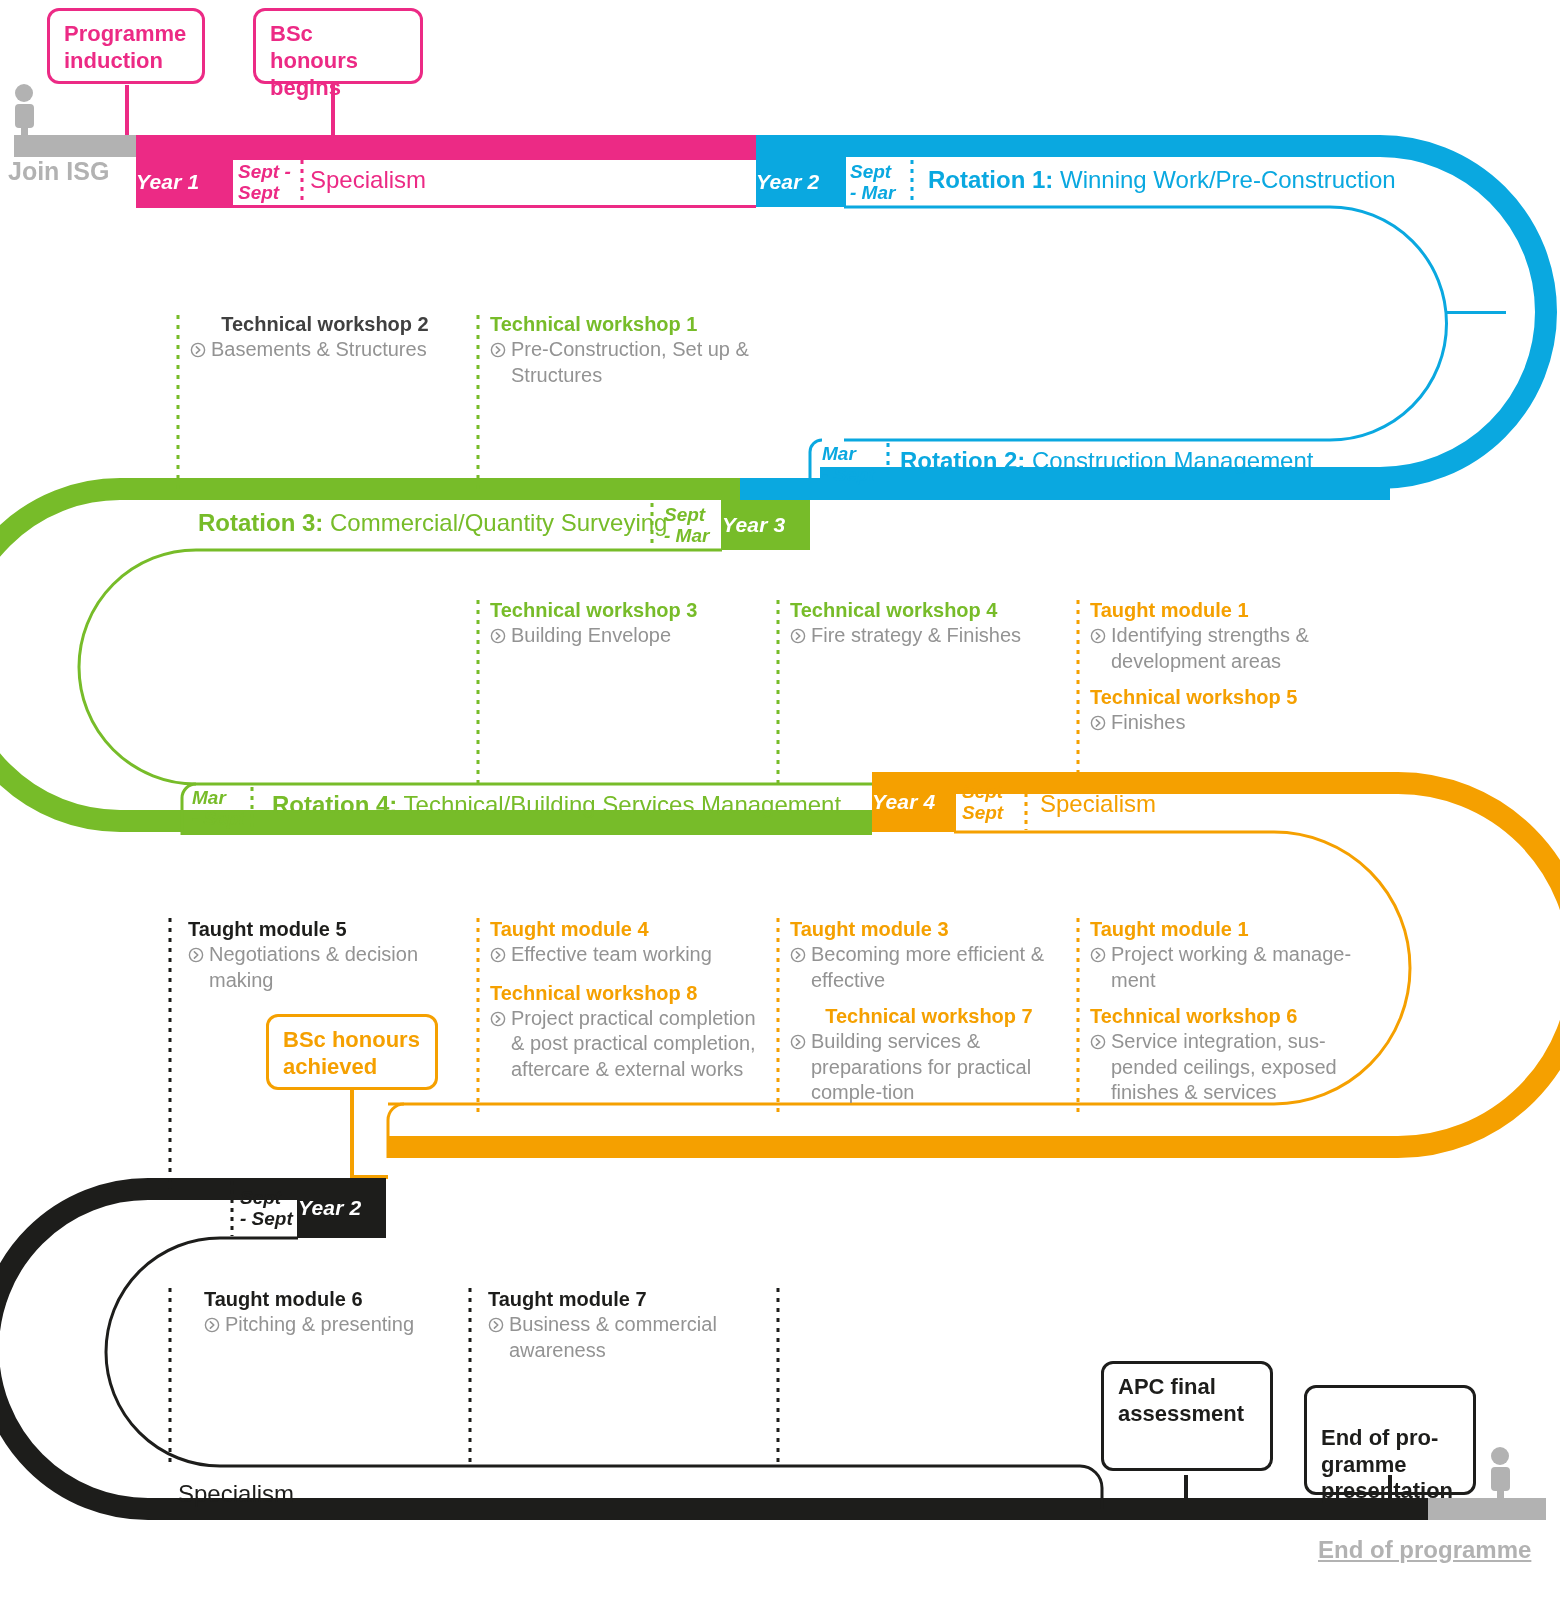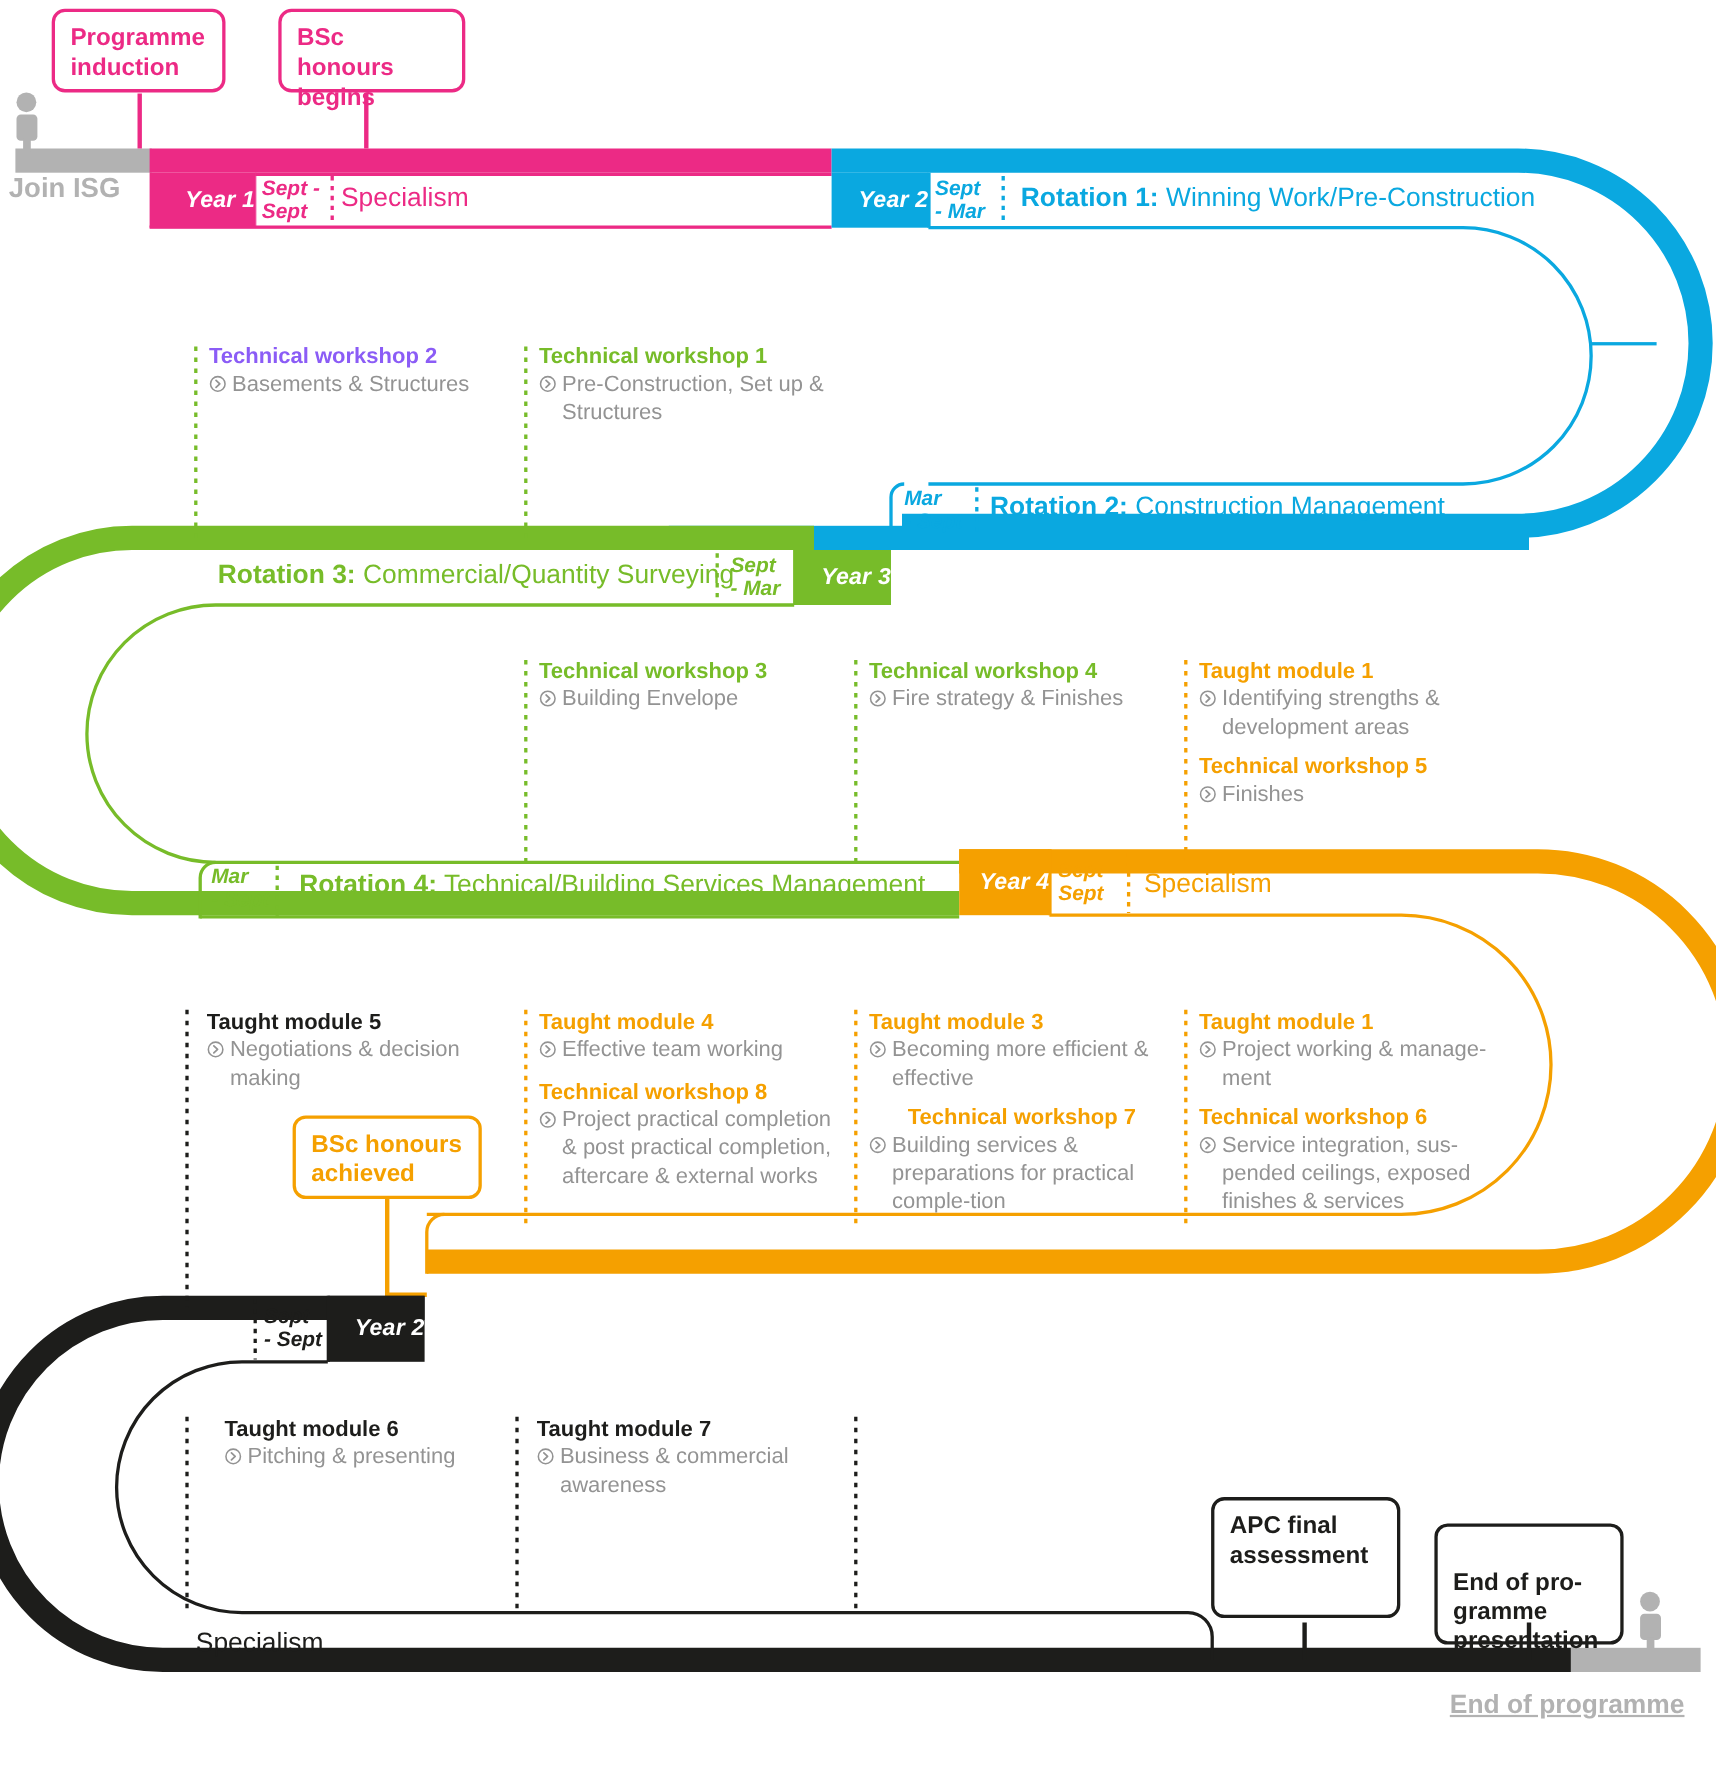--- a/index.html
+++ b/index.html
@@ -1,19 +1,19 @@
 <!DOCTYPE html>
 <html><head>
 <meta charset="utf-8">
 <style>
   html,body{margin:0;padding:0;background:#fff;}
   body{font-family:"Liberation Sans", sans-serif;}
   #stage{position:relative;width:1560px;height:1605px;overflow:hidden;background:#fff;}
   #tracks{position:absolute;left:0;top:0;width:1560px;height:1605px;}
-  .yearbox{position:absolute;display:flex;align-items:center;justify-content:flex-end;
+  .yearbox{position:absolute;display:flex;align-items:center;justify-content:flex-start;
            font-style:italic;font-weight:bold;color:#fff;font-size:21px;letter-spacing:.2px;}
   .monthbox{position:absolute;display:flex;align-items:center;
             font-style:italic;font-weight:bold;font-size:19px;line-height:1.12;}
   .rotlabel{position:absolute;font-size:24px;white-space:nowrap;}
   .rotlabel b{font-weight:bold;}
   .rotlabel span{font-weight:normal;}
   .callout{position:absolute;box-sizing:border-box;border:3px solid;border-radius:12px;
            font-weight:bold;font-size:22px;line-height:1.22;padding:10px 14px 8px 14px;}
   .annot{position:absolute;width:0;}
   .annot .atitle{font-weight:bold;font-size:20px;line-height:1.25;white-space:nowrap;}
@@ -231,21 +231,21 @@
 - Sept</span>
   </div>
   <div class="rotlabel" style="left:178px;top:1480px;color:#1d1d1b;font-weight:bold;">
     <span>Specialism</span>
   </div>
 
   <div class="pagetext" style="left:1318px;top:1536px;font-size:24px;color:#b2b2b2;text-decoration:underline;">End of programme</div>
 
   <div class="annot" id="annot-0" style="left:190px;top:312px;width:270px;">
       <div class="grp">
-        <div class="atitle" style="color: #8b5cf6;">Technical workshop 2</div>
+        <div class="atitle" style="color: #404040; text-align: center;">Technical workshop 2</div>
         <div class="aitem">
           <span class="bullet"><svg width="16" height="16" viewBox="0 0 16 16">
               <circle cx="8" cy="8" r="6.6" fill="none" stroke="#939393" stroke-width="1.4"></circle>
               <path d="M6.4 4.8 L9.8 8 L6.4 11.2" fill="none" stroke="#939393" stroke-width="1.6" stroke-linecap="round" stroke-linejoin="round"></path>
             </svg></span>
           <span class="atext">Basements &amp; Structures</span>
         </div>
       </div>
     </div>
   <div class="annot" id="annot-1" style="left:490px;top:312px;width:270px;">

